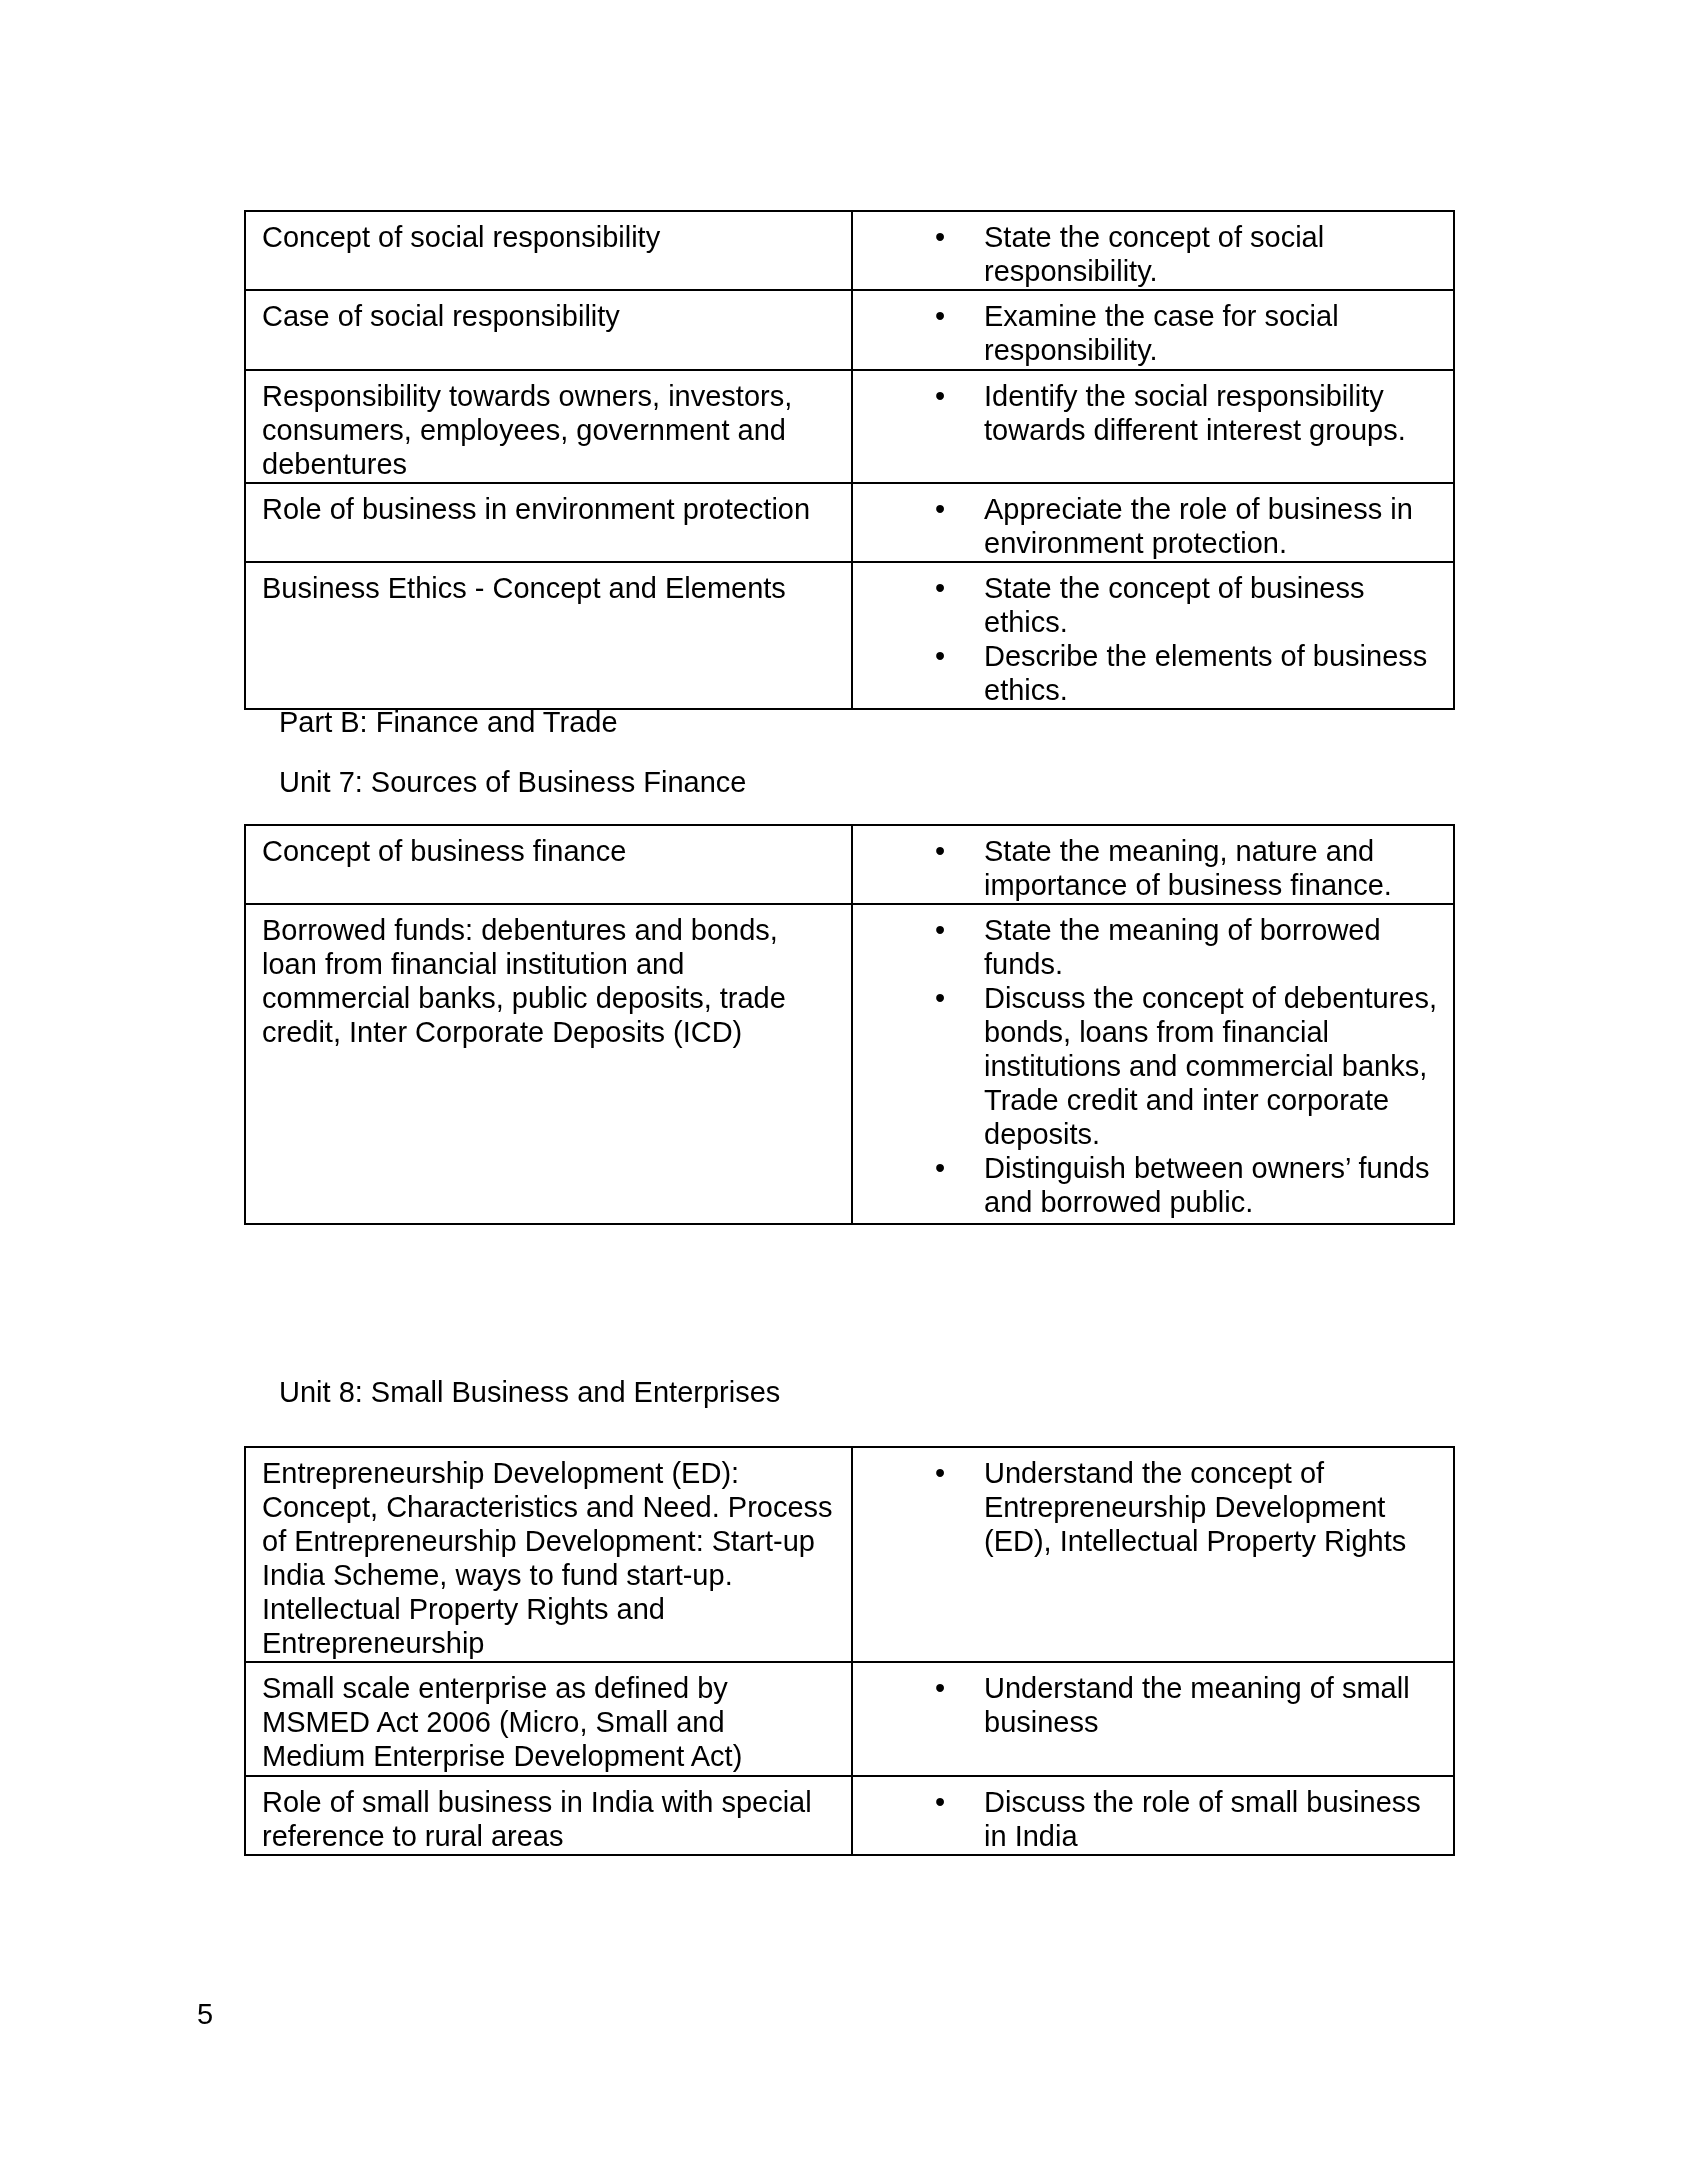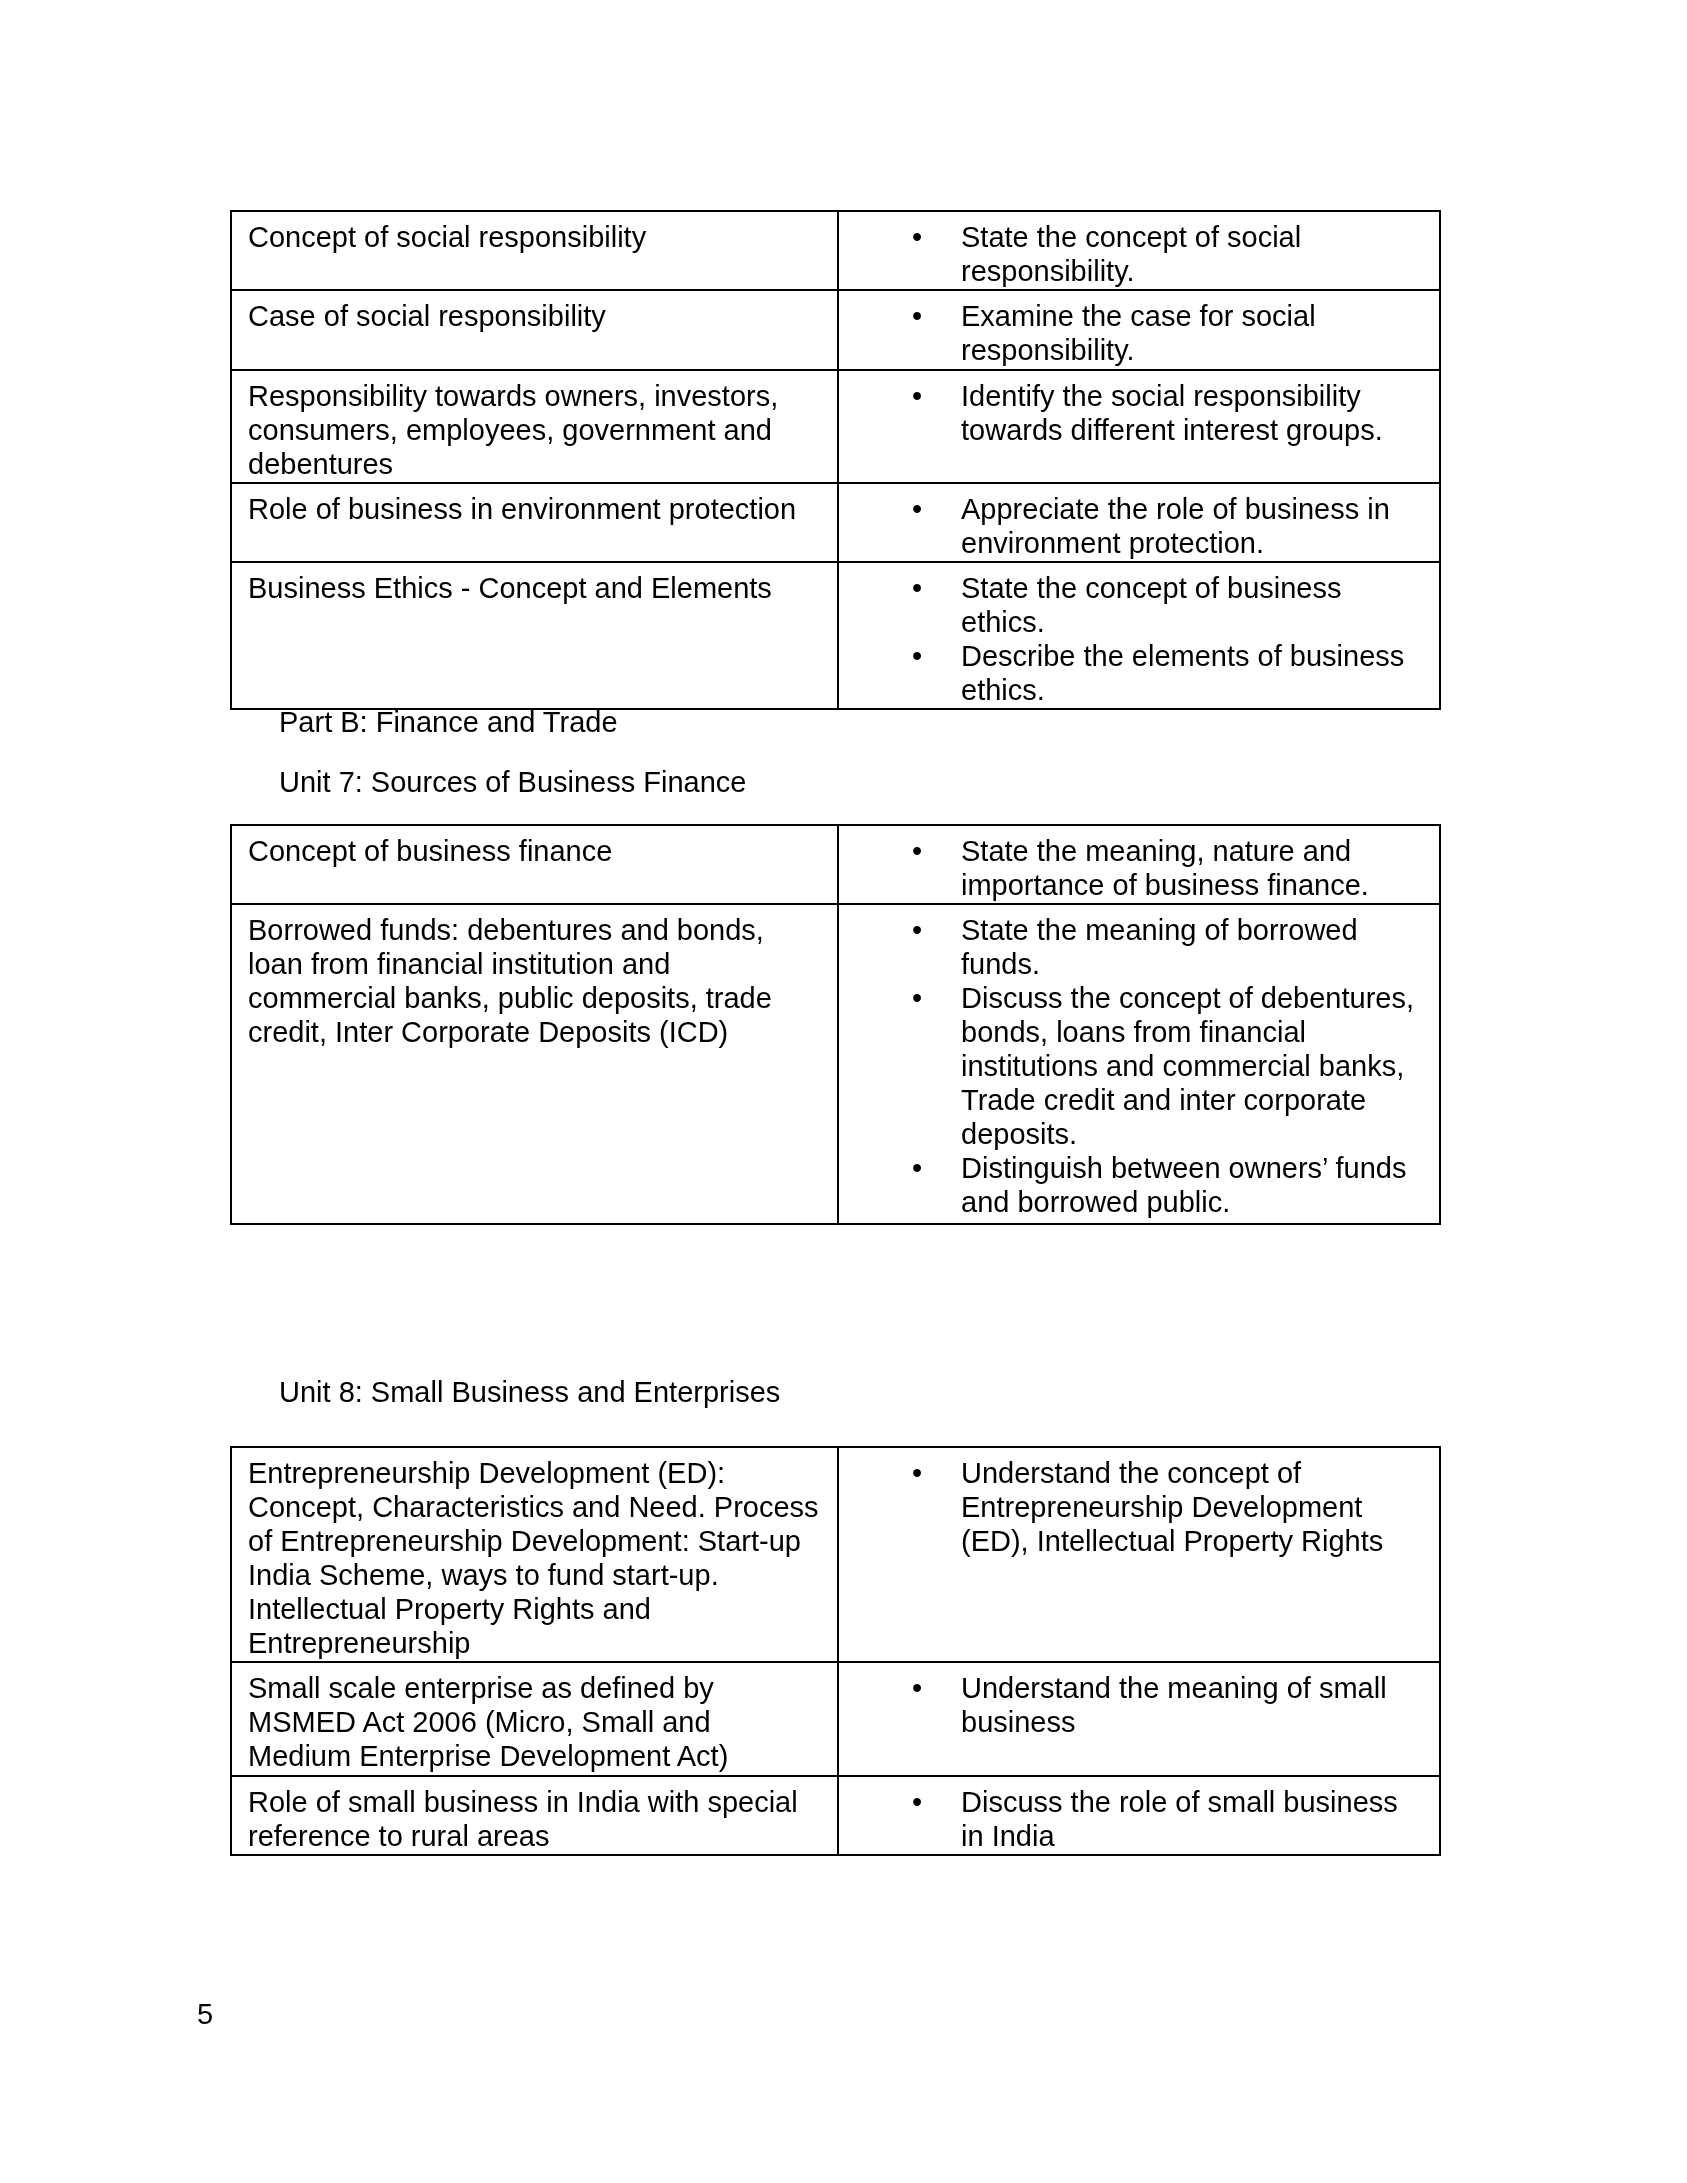--- a/index.html
+++ b/index.html
@@ -1,22 +1,22 @@
 <!DOCTYPE html>
 <html style="font-size:10.6px"><head>
 <meta charset="utf-8">
 <style>
   html, body { margin: 0; padding: 0; background: #ffffff; }
   body { width: 1687px; height: 2183px; position: relative; overflow: hidden;
          font-family: "Liberation Sans", sans-serif; color: #000; }
   .page { position: absolute; left: 0; top: 0; width: 1687px; height: 2183px; }
-  table.syl { position: absolute; left: 230px; width: 1211px; border-collapse: collapse; table-layout: fixed; }
+  table.syl { position: absolute; left: 244px; width: 1211px; border-collapse: collapse; table-layout: fixed; }
   table.syl td { border: 2px solid #000; vertical-align: top; font-size: 29px; line-height: 34px; padding: 8px 16px 1.3px 16px; }
   table.syl td.left { width: 573px; }
-  table.syl td.right { padding-left: 8px; }
+  table.syl td.right { padding-left: 17px; }
   ul.obj { list-style: none; margin: 0; padding: 0; }
   ul.obj li { position: relative; padding-left: 114px; }
   ul.obj li::before { content: "\2022"; position: absolute; left: 65px; top: 0; font-size: 29px; }
   .heading { position: absolute; left: 246px; font-size: 29px; font-weight: normal; line-height: 34px; margin-left: 33px; }
   .pagenum { position: absolute; left: 197px; top: 1997px; font-size: 29px; line-height: 34px; }
 </style>
 </head>
 <body>
 
 <div class="page">

